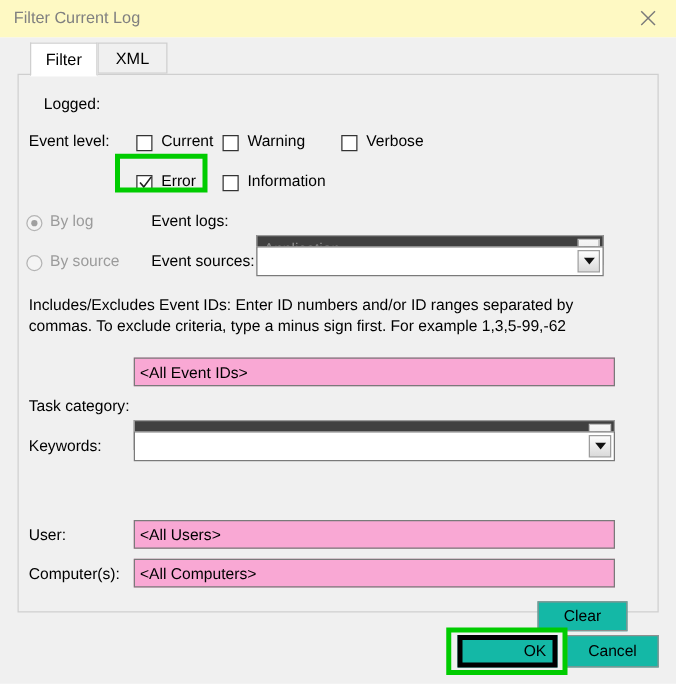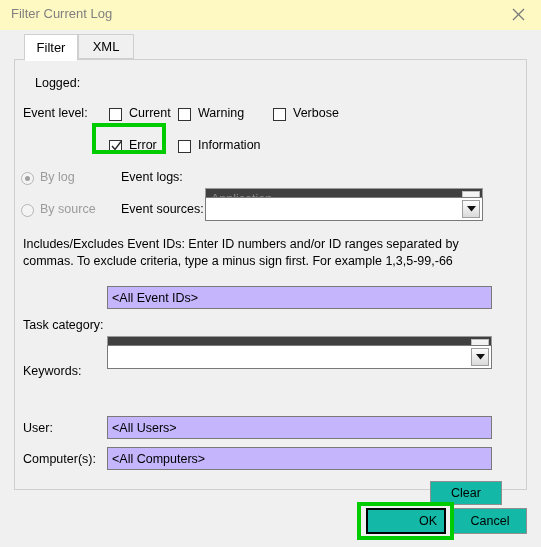--- a/index.html
+++ b/index.html
@@ -94,21 +94,21 @@
     position: absolute;
     font-size: 12.5px;
     color: #000;
     white-space: nowrap;
   }
 
   .textbox {
     position: absolute;
     box-sizing: border-box;
     border: 1px solid #7a7a7a;
-    background: #c4b5fd;
+    background: #f9a8d4;
     font-size: 12.5px;
     color: #000;
     padding: 2px 0 0 4px;
     height: 23px;
     line-height: 19px;
     white-space: nowrap;
     overflow: hidden;
   }
 
   
@@ -235,21 +235,21 @@
     border: 1px solid #8f8f8f;
     background: #14b8a6;
     font-size: 12.5px;
     color: #000;
     display: flex;
     align-items: center;
     justify-content: center;
     cursor: default;
   }
   .btn.focused {
-    border: 2px solid #000000;
+    border: 4px solid #000000;
     padding-left: 44px;
   }
 
   
   .hl {
     position: absolute;
     border: 4px solid #00cc00;
     box-sizing: border-box;
     pointer-events: none;
   }
@@ -338,35 +338,35 @@
     <div class="lbl" style="left:106px; top:142px;">Event sources:</div>
     <div class="combo-classic" style="left:190px; top:137px; width:278px;">
       <span class="cval"></span>
       <span class="dropbtn">
         <svg width="9" height="6" viewBox="0 0 9 6">
             <polygon points="0,0 9,0 4.5,5.5" fill="#111111"></polygon>
           </svg>
       </span>
     </div>
 
-    <div id="helptext" style="left:8px; top:176px; width:480px;">Includes/Excludes Event IDs: Enter ID numbers and/or ID ranges separated by commas. To exclude criteria, type a minus sign first. For example 1,3,5-99,-66</div>
+    <div id="helptext" style="left:8px; top:176px; width:480px;">Includes/Excludes Event IDs: Enter ID numbers and/or ID ranges separated by commas. To exclude criteria, type a minus sign first. For example 1,3,5-99,-62</div>
 
     <div class="textbox" style="left:92px; top:226px; width:385px;">&lt;All Event IDs&gt;</div>
 
     <div class="lbl" style="left:8px; top:258px;">Task category:</div>
     <div class="combo-classic disabled" style="left:92px; top:253px; width:385px;">
       <span class="cval"></span>
       <span class="dropbtn">
         <svg width="9" height="6" viewBox="0 0 9 6">
             <polygon points="0,0 9,0 4.5,5.5" fill="#9b9b9b"></polygon>
           </svg>
       </span>
     </div>
 
-    <div class="lbl" style="left:8px; top:304px;">Keywords:</div>
+    <div class="lbl" style="left:8px; top:290px;">Keywords:</div>
     <div class="combo-classic" style="left:92px; top:285px; width:385px;">
       <span class="cval"></span>
       <span class="dropbtn">
         <svg width="9" height="6" viewBox="0 0 9 6">
             <polygon points="0,0 9,0 4.5,5.5" fill="#111111"></polygon>
           </svg>
       </span>
     </div>
 
     <div class="lbl" style="left:8px; top:361px;">User:</div>

